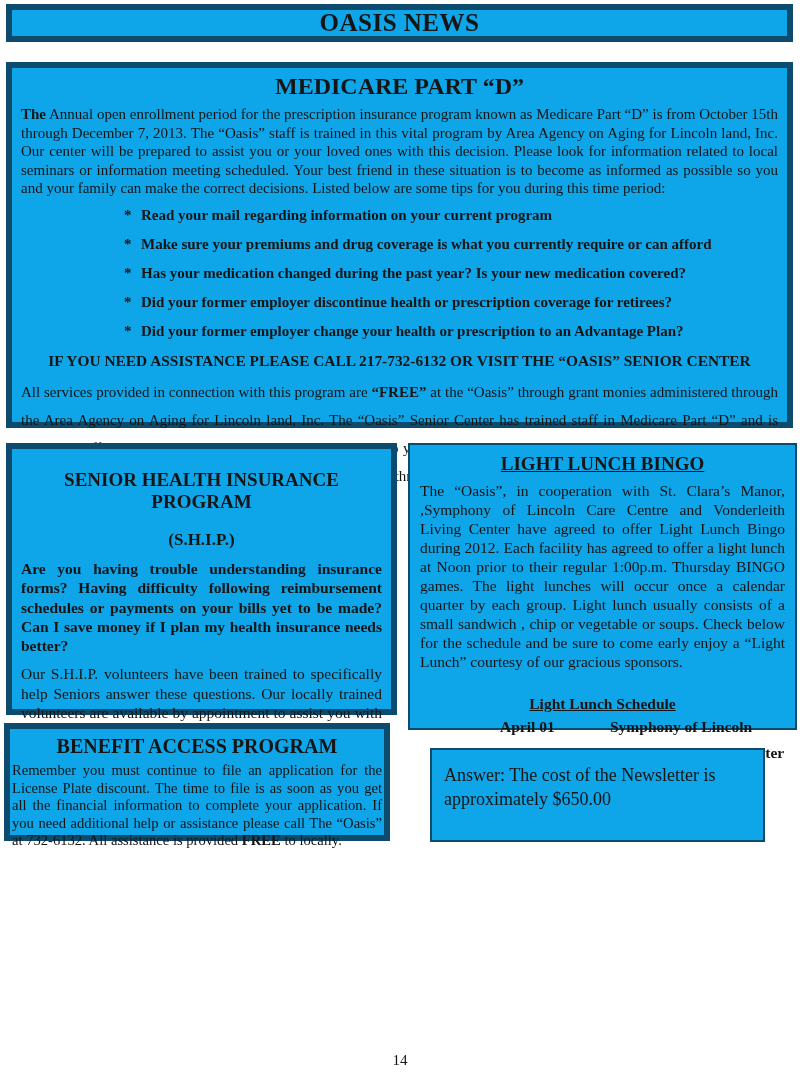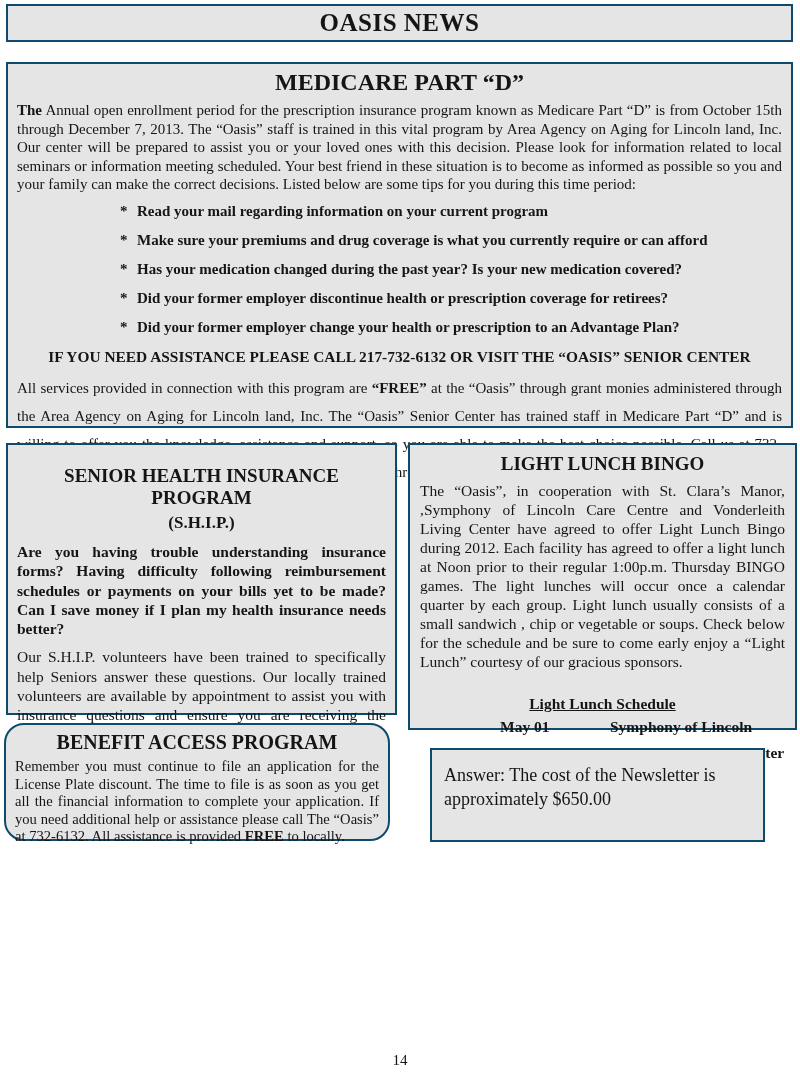--- a/index.html
+++ b/index.html
@@ -1,53 +1,53 @@
 <!DOCTYPE html>
 <html><head>
 <meta charset="utf-8">
 <style>
   html,body{margin:0;padding:0;background:#ffffff;}
   .page{
     position:relative;width:800px;height:1081px;background:#ffffff;
     color:#151515;font-family:"Liberation Serif","DejaVu Serif",serif;
     overflow:hidden;
   }
-  .box{position:absolute;box-sizing:border-box;border:2px solid #0c4a6e;background:#e5e5e5;}
+  .box{position:absolute;box-sizing:border-box;border:6px solid #0c4a6e;background:#0ea5e9;}
 
   
   .masthead{left:6px;top:4px;width:787px;height:38px;display:flex;align-items:center;justify-content:center;}
   .masthead-title{margin:0;font-size:25px;font-weight:bold;letter-spacing:.5px;}
 
   
   .medicare{left:6px;top:62px;width:787px;height:366px;padding:3px 9px 4px;}
   .medicare-title{margin:2px 0 5px;text-align:center;font-size:24px;font-weight:bold;}
   .para{margin:0;font-size:15px;line-height:18.6px;text-align:justify;}
   .tips{list-style:none;margin:9px 0 0 103px;padding:0;}
   .tips li{font-weight:bold;font-size:15px;line-height:17px;margin-bottom:12px;}
   .bullet{display:inline-block;width:17px;}
   .assist{margin:1px 6px 8px;text-align:center;font-weight:bold;font-size:15.4px;}
   .closing{line-height:28px;}
 
   
   .ship{left:6px;top:443px;width:391px;height:272px;padding:16px 9px;}
   .ship-title{margin:4px 0 0;text-align:center;font-size:19px;font-weight:bold;}
-  .ship-sub{margin:4px 0 9px;text-align:center;font-size:17px;font-weight:bold;}
+  .ship-sub{margin:17px 0 9px;text-align:center;font-size:17px;font-weight:bold;}
   .ship-para{font-size:15.5px;line-height:19.3px;}
   .ship-questions{font-weight:bold;margin-bottom:9px;}
 
   
   .bingo{left:408px;top:443px;width:389px;height:287px;border-width:2px;padding:5px 10px;}
-  .bingo-title{margin:3px 0 6px;text-align:center;font-size:19px;font-weight:bold;}
+  .bingo-title{margin:3px 0 6px;text-align:center;font-size:19px;font-weight:bold;text-decoration:underline;}
   .bingo-para{font-size:15.5px;line-height:19px;}
   .sched-title{margin:24px 0 5px;text-align:center;font-size:15.5px;font-weight:bold;text-decoration:underline;}
   .sched-row{display:flex;margin:0 0 8px 80px;font-size:15.5px;font-weight:bold;}
   .sched-date{width:110px;}
 
   
-  .benefit{left:4px;top:723px;width:386px;height:118px;padding:3px 9px;border-radius:20px;}
+  .benefit{left:4px;top:723px;width:386px;height:118px;padding:3px 2px;}
   .benefit-title{margin:3px 0 4px;text-align:center;font-size:20px;font-weight:bold;}
   .benefit-para{font-size:14.6px;line-height:17.6px;}
 
   
   .answer{left:430px;top:748px;width:335px;height:94px;border-width:2px;padding:13px 12px;}
   .answer-text{margin:0;font-size:18px;line-height:24px;}
 
   .pagenum{position:absolute;left:0;right:0;bottom:12px;text-align:center;font-size:15px;}
   b{font-weight:bold;}
 </style>
@@ -79,21 +79,21 @@
     <div class="ship-sub">(S.H.I.P.)</div>
     <p class="para ship-para ship-questions">Are you having trouble understanding insurance forms?  Having     difficulty following reimbursement schedules or payments on your bills yet to be made?   Can I save money if I plan my health      insurance needs better?</p>
     <p class="para ship-para"><span>Our S.H.I.P. volunteers have been trained to specifically help Seniors  answer these questions.  Our locally trained volunteers are available by appointment to assist you with insurance  questions and ensure you are receiving the  benefits your  insurance plan  provides.  The S.H.I.P. volunteers are here on </span><b>Thursday from 2pm-4pm</b><span>.  Please call for an  appointment at The “Oasis” Senior Center at  </span><b>732-6132.</b></p>
   </section>
 
   <section class="box bingo">
     <h2 class="bingo-title">LIGHT LUNCH BINGO</h2>
     <p class="para bingo-para">The “Oasis”, in cooperation with St. Clara’s Manor, ,Symphony of Lincoln Care Centre and Vonderleith Living Center have agreed to offer Light Lunch Bingo during 2012. Each facility has agreed to  offer a light lunch at Noon prior to their regular 1:00p.m. Thursday   BINGO games.   The light lunches will occur once a   calendar quarter by each group. Light lunch usually consists of a small sandwich , chip or vegetable or soups.  Check below for the schedule and be sure to come early enjoy a “Light Lunch”     courtesy of our gracious sponsors.</p>
     <div class="sched-title">Light Lunch Schedule</div>
     <div class="sched-row">
-      <span class="sched-date">May 01</span>
+      <span class="sched-date">April 01</span>
       <span class="sched-loc">Symphony of Lincoln</span>
     </div>
     <div class="sched-row">
       <span class="sched-date">December 27</span>
       <span class="sched-loc">Vonderleith Living Center</span>
     </div>
   </section>
 
   <section class="box benefit">
     <h2 class="benefit-title">BENEFIT ACCESS PROGRAM</h2>

